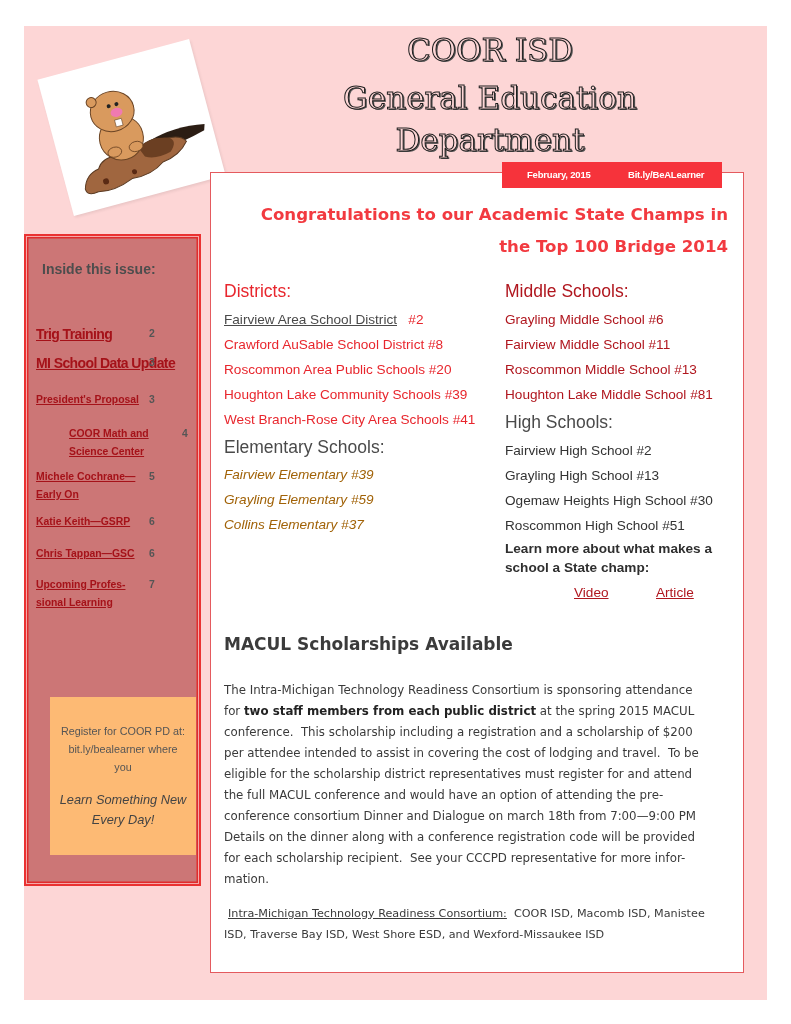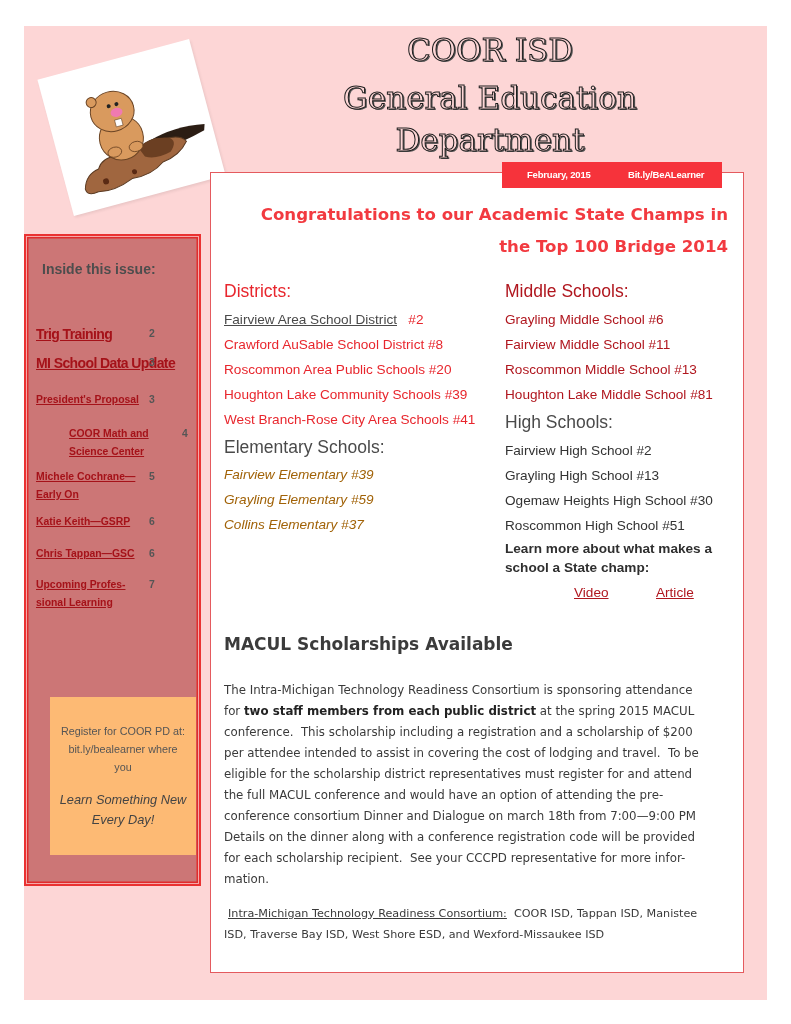--- a/index.html
+++ b/index.html
@@ -137,21 +137,21 @@
   <div style="white-space:pre;">conference.  This scholarship including a registration and a scholarship of $200</div>
   <div style="white-space:pre;">per attendee intended to assist in covering the cost of lodging and travel.  To be</div>
   <div>eligible for the scholarship district representatives must register for and attend</div>
   <div>the full MACUL conference and would have an option of attending the pre-</div>
   <div>conference consortium Dinner and Dialogue on march 18th from 7:00—9:00 PM</div>
   <div>Details on the dinner along with a conference registration code will be provided</div>
   <div style="white-space:pre;">for each scholarship recipient.  See your CCCPD representative for more infor-</div>
   <div>mation.</div>
 </div>
 <div class="abs consortium">
-  <div style="padding-left:4px; white-space:pre;"><span class="ul">Intra-Michigan Technology Readiness Consortium:</span><span>  COOR ISD, Tappan ISD, Manistee</span></div>
+  <div style="padding-left:4px; white-space:pre;"><span class="ul">Intra-Michigan Technology Readiness Consortium:</span><span>  COOR ISD, Macomb ISD, Manistee</span></div>
   <div>ISD, Traverse Bay ISD, West Shore ESD, and Wexford-Missaukee ISD</div>
 </div>
 
 <div class="abs sidebar">
   <div class="abs side-title">Inside this issue:</div>
 
   <div class="toc-item" style="top:89px;">
     <span class="toc-label narrow">Trig Training</span>
     <span class="toc-page">2</span>
   </div>

